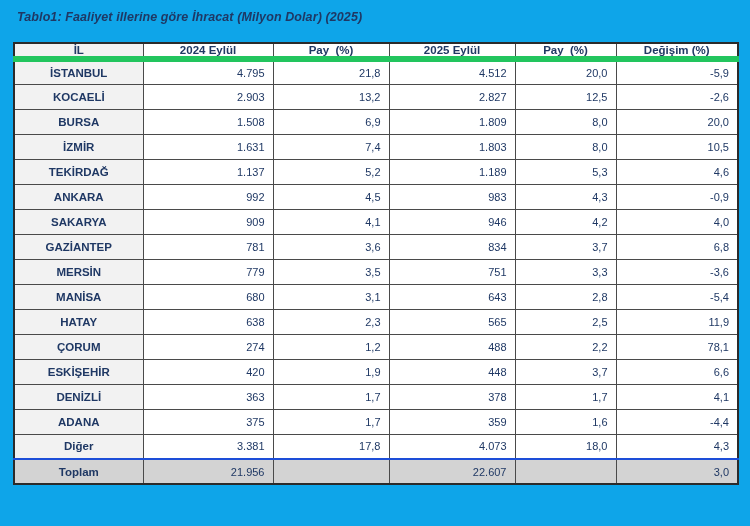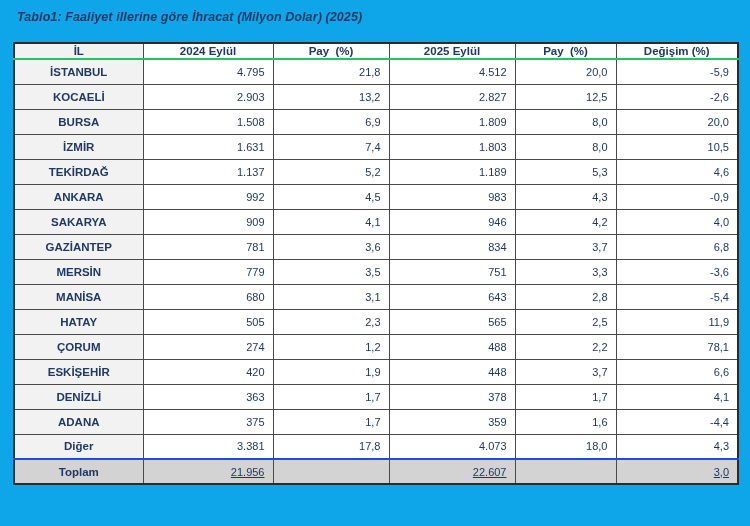--- a/index.html
+++ b/index.html
@@ -38,21 +38,21 @@
     overflow: hidden;
     white-space: pre;
     padding: 0 8px;
     box-sizing: border-box;
   }
   .export-table thead th {
     height: 16px;
     font-size: 11.5px;
     font-weight: bold;
     text-align: center;
-    border-bottom: 2px solid #22c55e;
+    border-bottom: 6px solid #22c55e;
     background: #ffffff;
     vertical-align: middle;
   }
   .export-table thead th.il-col {
     background: #f2f2f2;
   }
   .export-table tbody td,
   .export-table tfoot td {
     height: 25px;
     font-size: 11px;
@@ -70,21 +70,20 @@
   }
   .export-table tfoot td {
     background: #d3d3d3;
     border-top: 2px solid #1d4ed8;
   }
   .export-table tfoot td.il {
     background: #d3d3d3;
   }
   .export-table tfoot td.num {
     background: #d3d3d3;
-    text-decoration: underline;
   }
 </style>
 </head>
 <body>
 
 <div class="page">
 
   <div class="title">Tablo1: Faaliyet illerine göre İhracat (Milyon Dolar) (2025)</div>
 
   <table class="export-table">
@@ -182,21 +181,21 @@
         <tr>
     <td class="il">MANİSA</td>
     <td class="num">680</td>
     <td class="num">3,1</td>
     <td class="num">643</td>
     <td class="num">2,8</td>
     <td class="num">-5,4</td>
   </tr>
         <tr>
     <td class="il">HATAY</td>
-    <td class="num">505</td>
+    <td class="num">638</td>
     <td class="num">2,3</td>
     <td class="num">565</td>
     <td class="num">2,5</td>
     <td class="num">11,9</td>
   </tr>
         <tr>
     <td class="il">ÇORUM</td>
     <td class="num">274</td>
     <td class="num">1,2</td>
     <td class="num">488</td>

